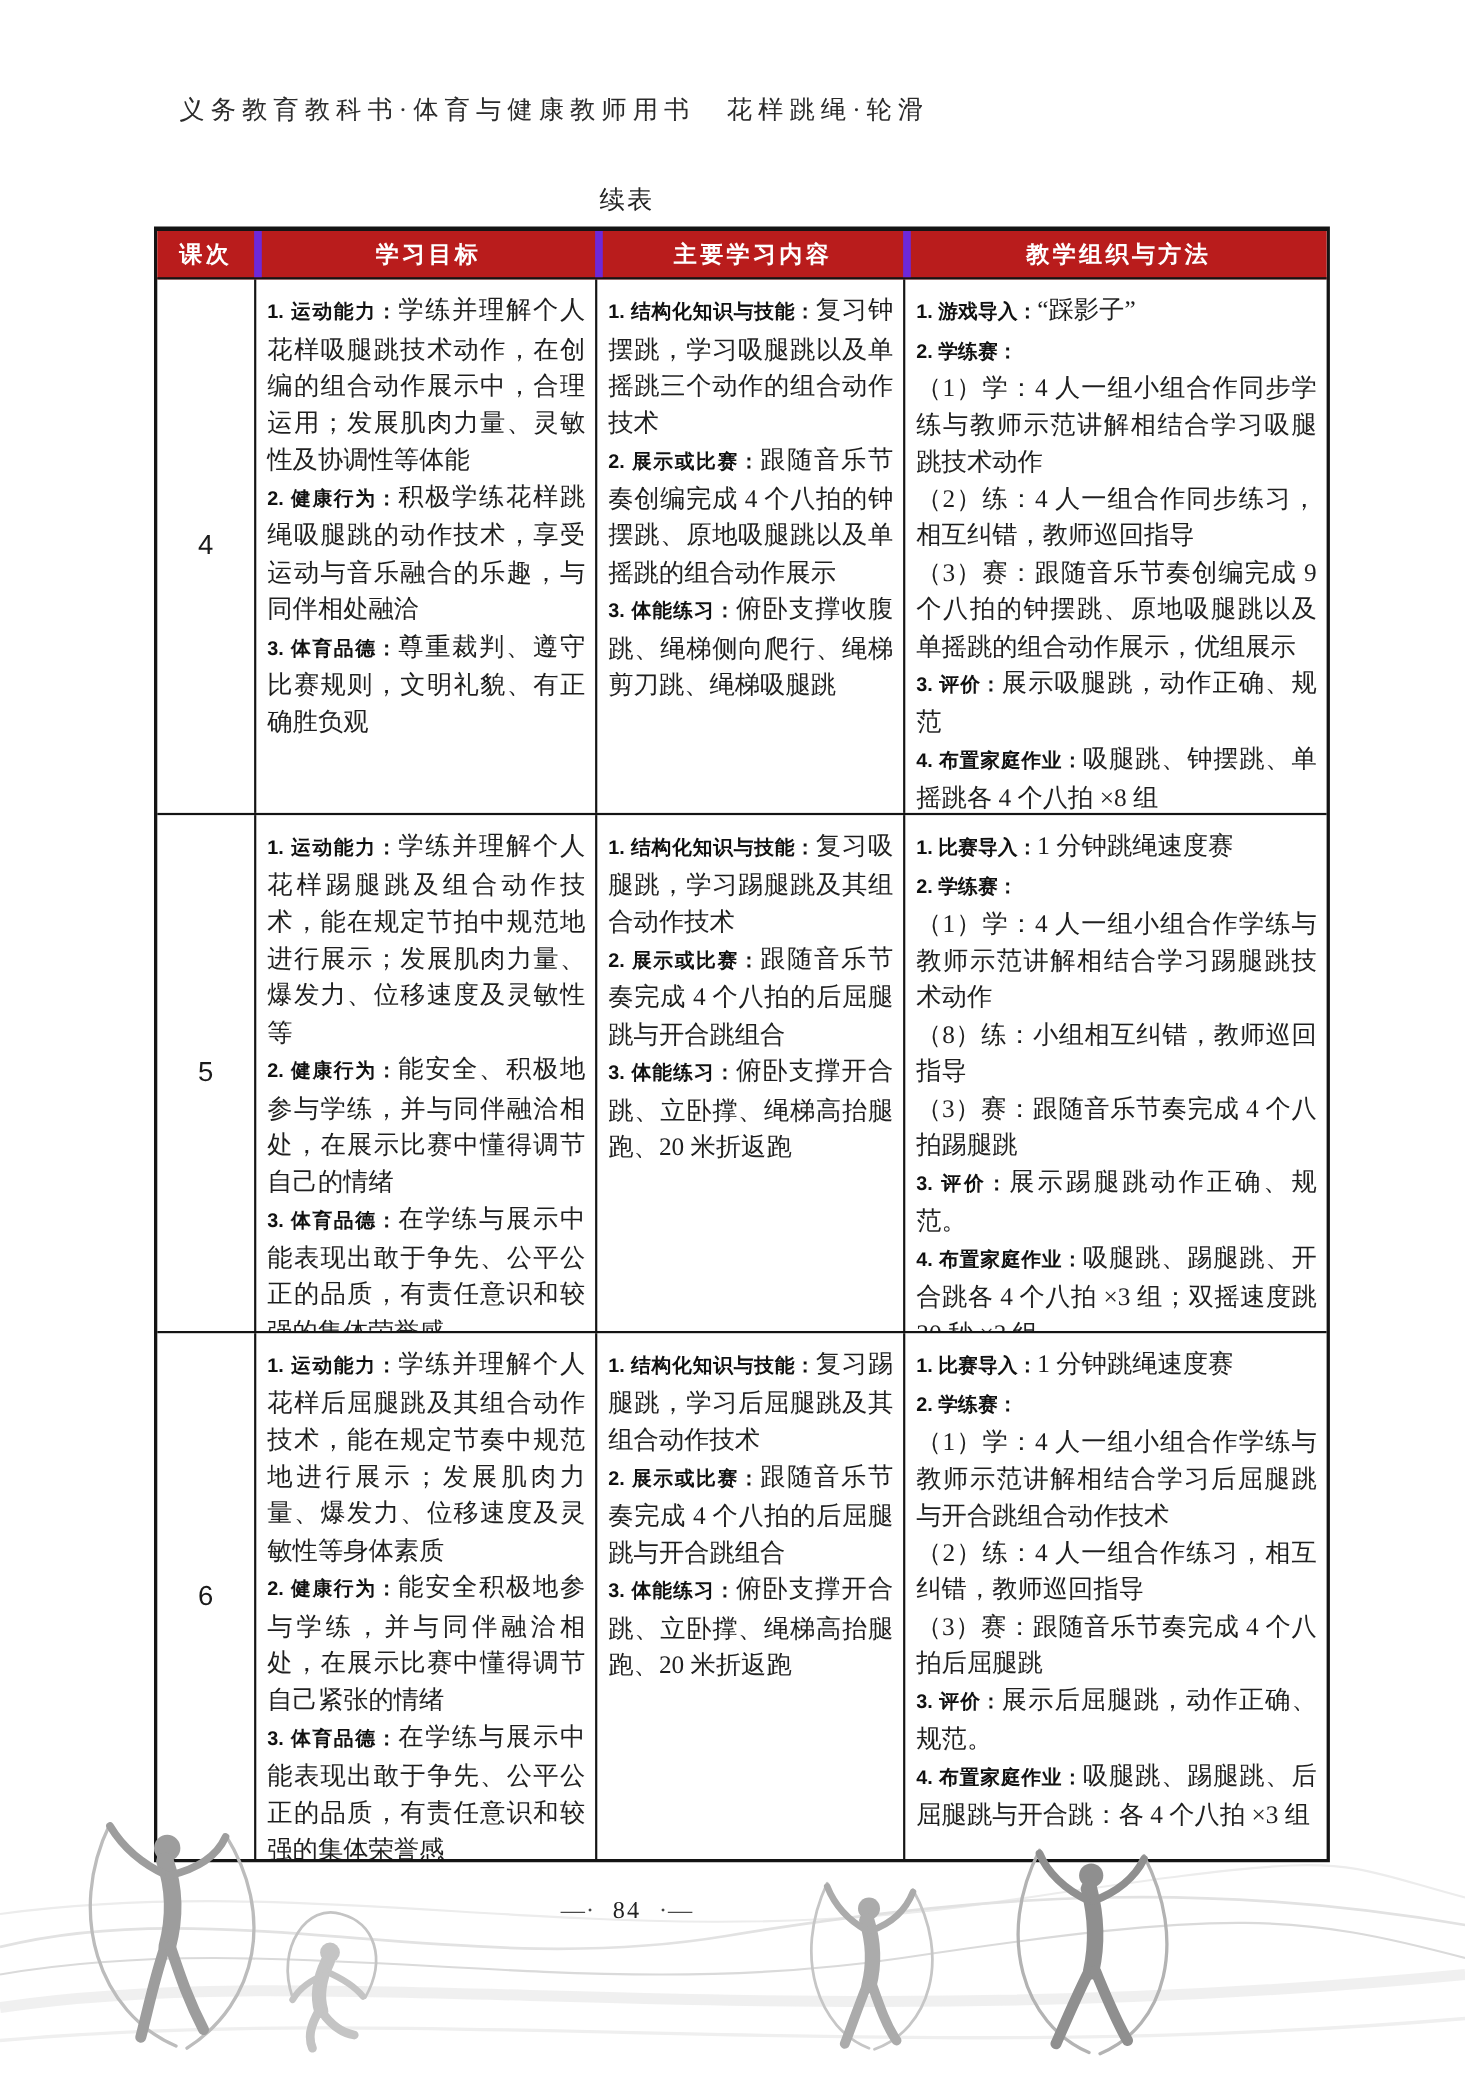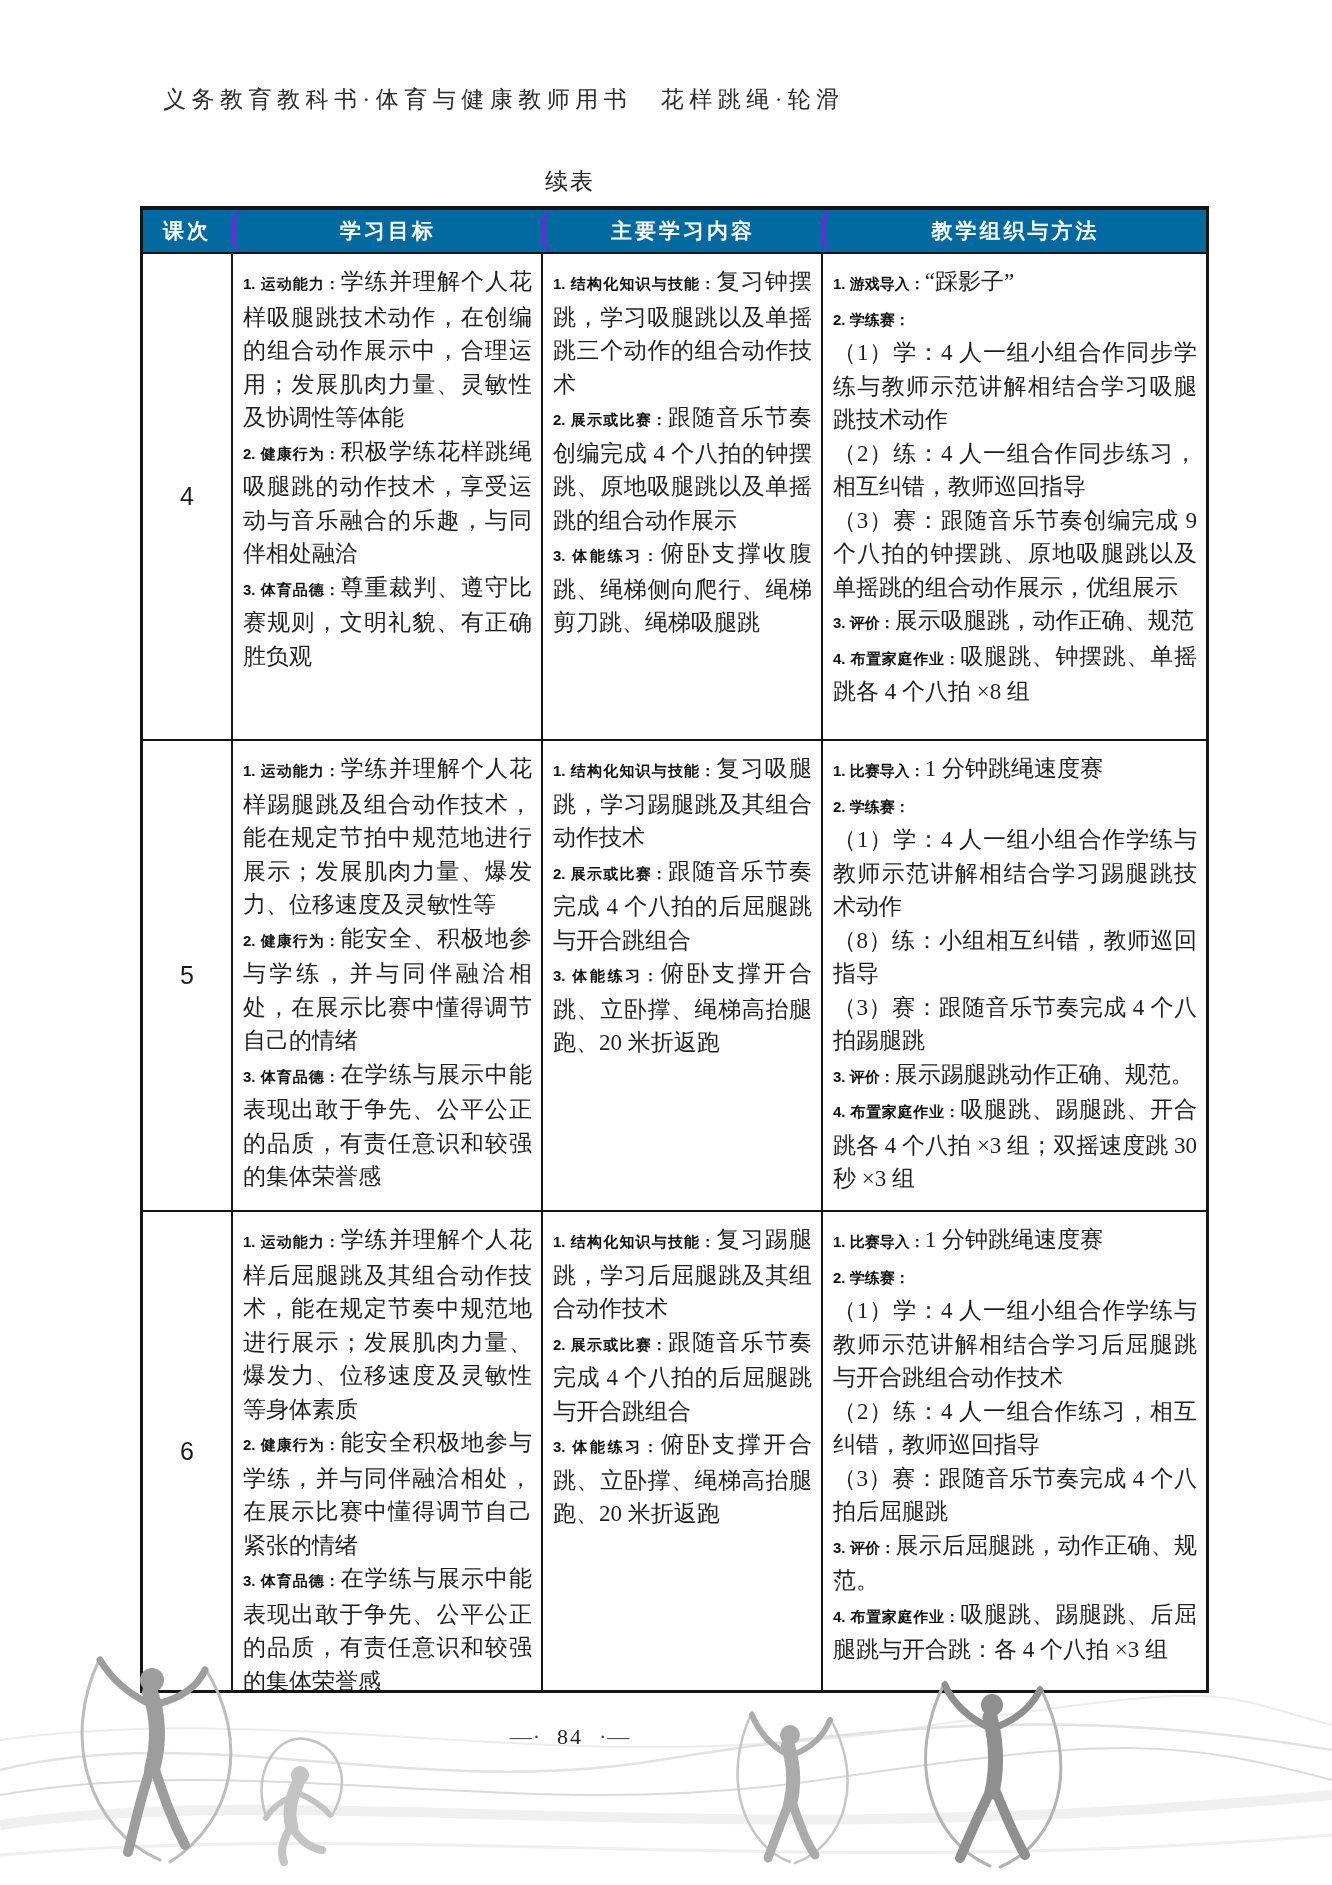--- a/index.html
+++ b/index.html
@@ -23,29 +23,29 @@
     font-size:23px;letter-spacing:2px;color:#222;
   }
   
   .lesson-table{
     position:absolute;left:140px;top:206px;width:1063px;
     border:3px solid #141414;border-top-width:4px;
     box-sizing:content-box;
   }
   .thead{
     display:grid;grid-template-columns:88px 310px 280px 385px;
-    height:42px;background:#0369a1;
+    height:42px;background:#b91c1c;
     border-bottom:2px solid #141414;
   }
   .th{
     display:flex;align-items:center;justify-content:center;
     color:#ffffff;font-family:"Liberation Sans","DejaVu Sans",sans-serif;
     font-size:21px;font-weight:700;letter-spacing:3px;
   }
-  .th + .th{border-left:4px solid #6d28d9;border-radius:14px;}
+  .th + .th{border-left:7px solid #6d28d9;}
   .trow{
     display:grid;grid-template-columns:88px 310px 280px 385px;
     box-sizing:border-box;
   }
   .trow + .trow{border-top:2px solid #141414;}
   .trow-0{height:485px;}
   .trow-1{height:471px;}
   .trow-2{height:480px;}
   .cell{box-sizing:border-box;overflow:hidden;}
   .cell + .cell{border-left:2px solid #141414;}
@@ -56,21 +56,21 @@
   }
   .cell.body{
     padding:11px 9px 0 10px;
     font-size:23px;line-height:33.5px;
     text-align:justify;text-justify:inter-character;
     word-break:break-all;
   }
   .item{margin:0;}
   .lbl{
     font-family:"Liberation Sans","DejaVu Sans",sans-serif;
-    font-weight:700;font-size:15px;color:#111;
+    font-weight:700;font-size:18px;color:#111;
   }
   
   .page-footer{
     position:absolute;left:570px;top:1724px;transform:translateX(-50%);
     font-size:22px;color:#333;white-space:nowrap;
   }
   .page-footer .dash{letter-spacing:1px;color:#444;}
   .page-footer .pg{margin:0 16px;letter-spacing:2px;color:#222;}
   
   .decor{position:absolute;left:0;top:1620px;width:1332px;height:265px;}

